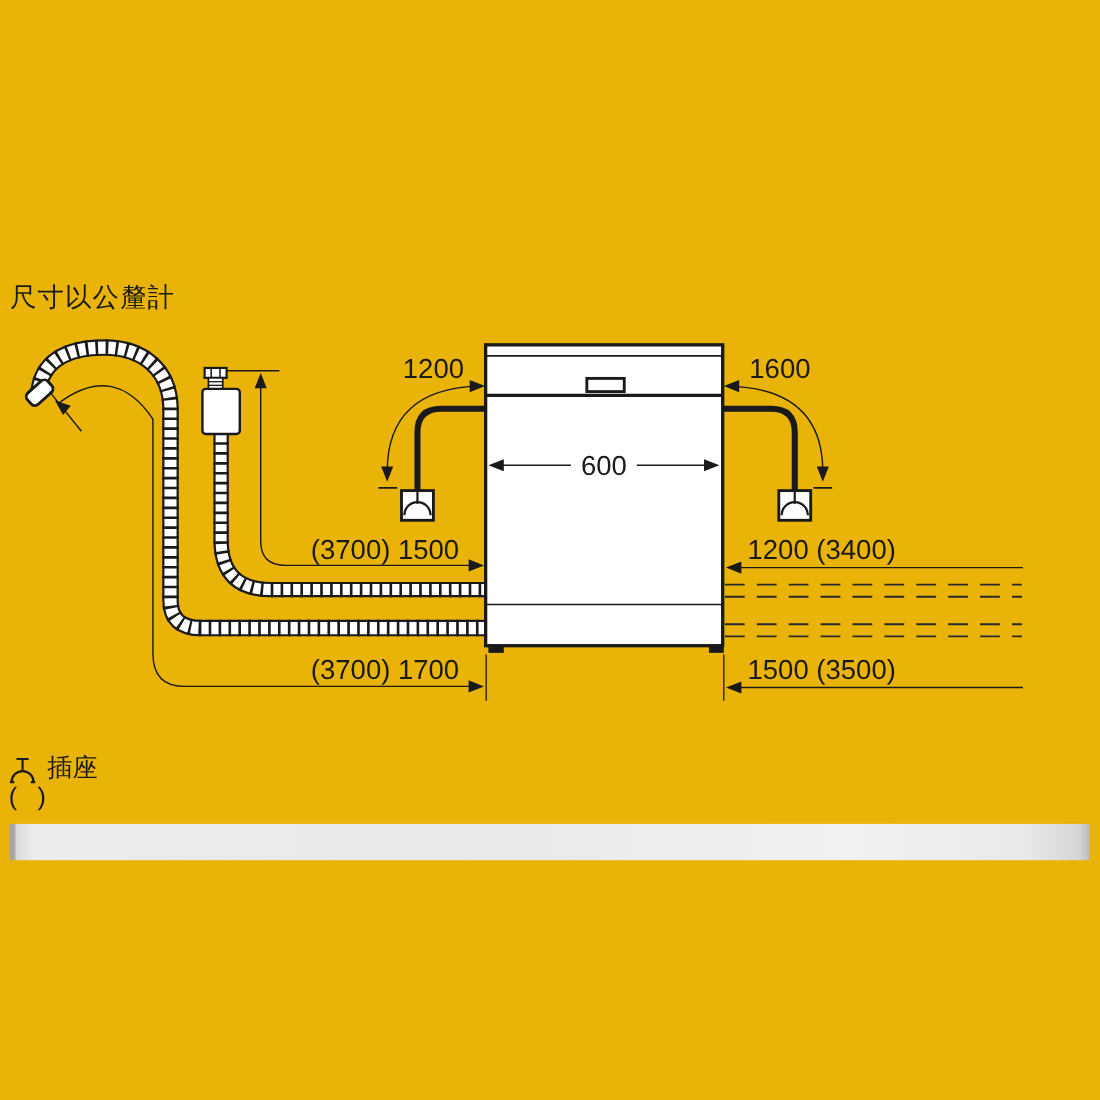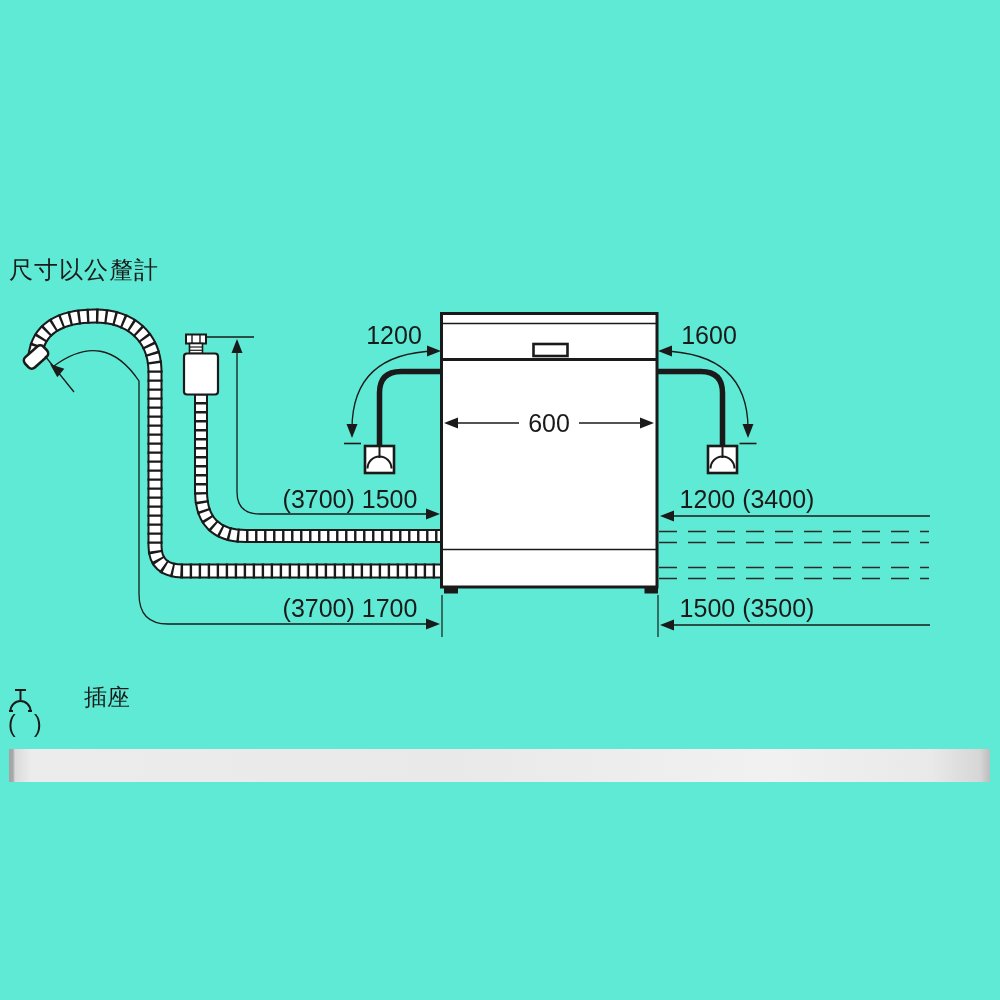--- a/index.html
+++ b/index.html
@@ -1,27 +1,27 @@
 <!DOCTYPE html>
 <html><head>
 <meta charset="utf-8">
 <style>
   html,body{margin:0;padding:0;background:#ffffff;}
   #page{
-    position:relative;width:1000px;height:1000px;background:#5eead4;overflow:hidden;
+    position:relative;width:1000px;height:1000px;background:#eab308;overflow:hidden;
     font-family:"Liberation Sans","DejaVu Sans",sans-serif;color:#1a1a1a;
   }
   #diagram-svg{position:absolute;left:0;top:0;}
   .dim-text{font-family:"Liberation Sans","DejaVu Sans",sans-serif;font-size:25px;fill:#1a1a1a;}
   #page-title{
     position:absolute;left:9px;top:254px;font-size:24px;font-weight:500;
     letter-spacing:1px;color:#1a1a1a;white-space:nowrap;
   }
   #legend{position:absolute;left:8px;top:684px;color:#1a1a1a;}
-  .legend-row{display:flex;align-items:flex-start;height:27px;font-size:23px;line-height:27px;white-space:nowrap;gap:41px;}
+  .legend-row{display:flex;align-items:flex-start;height:27px;font-size:23px;line-height:27px;white-space:nowrap;}
   .legend-glyph{display:inline-block;width:26px;margin-right:9px;margin-top:2px;}
   .legend-parens{display:inline-block;width:32px;letter-spacing:6px;}
   #divider-bar{
     position:absolute;left:9px;top:749px;width:981px;height:33px;
     background:linear-gradient(to right,
       #a3a3a3 0px,#a9a9a9 4px,#dadada 6px,#ececec 22px,
       #e9e9e9 45%,#f1f1f1 78%,#e9e9e9 94%,#d6d6d6 99%,#bdbdbd 100%);
   }
 </style>
 </head>

